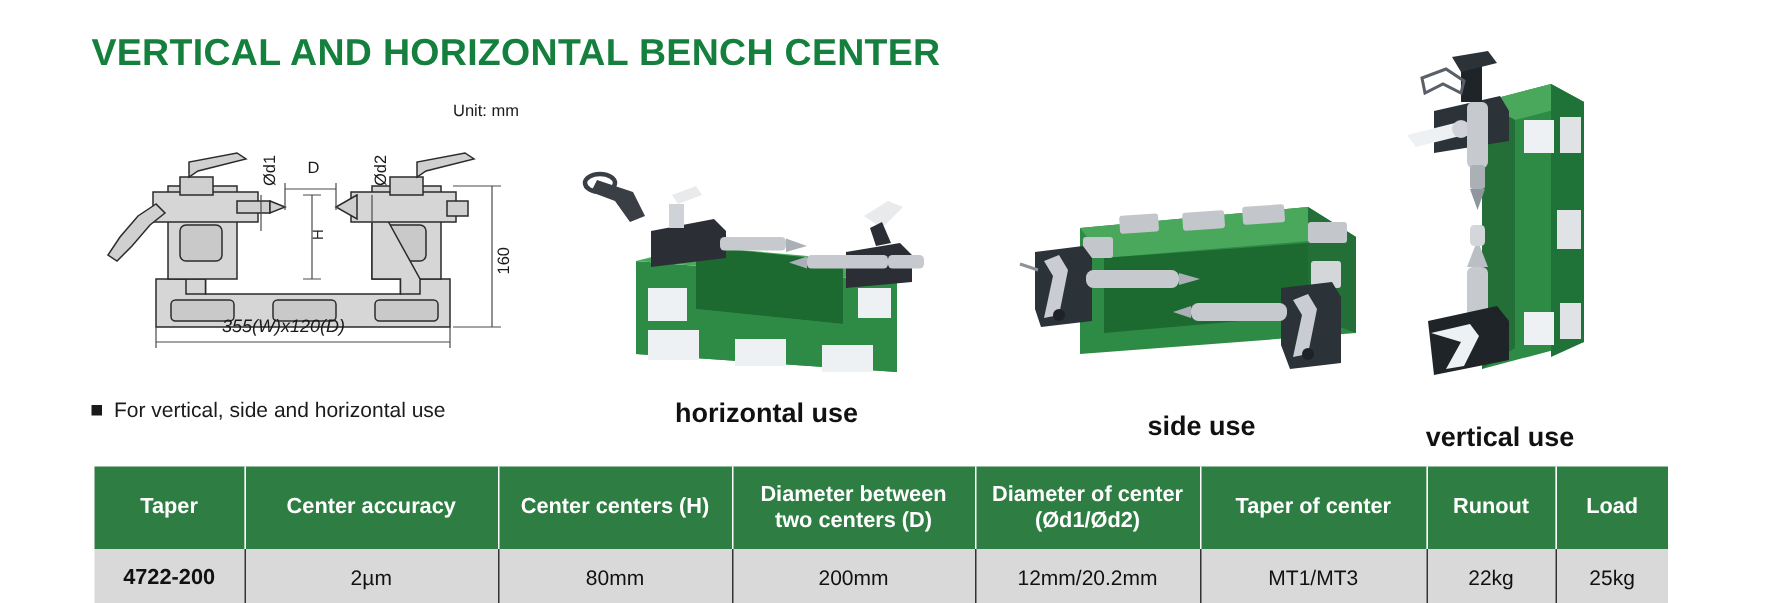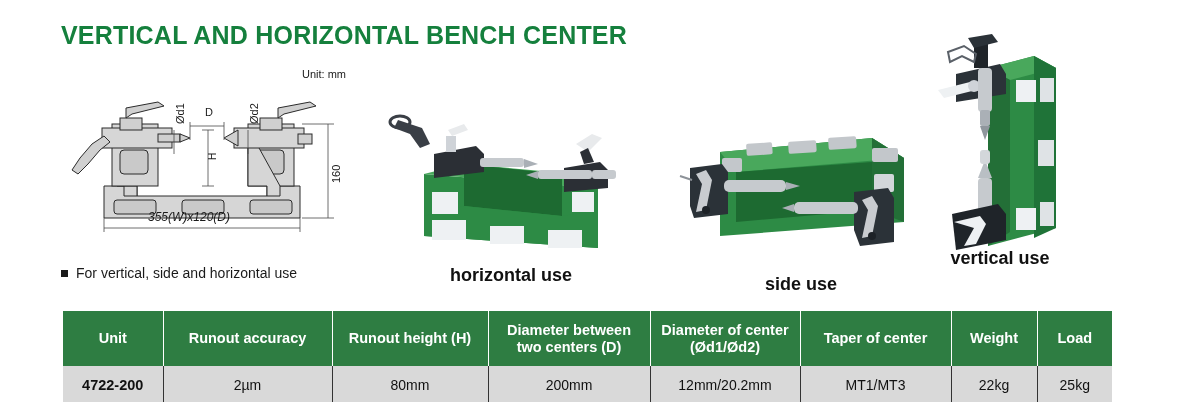--- a/index.html
+++ b/index.html
@@ -93,21 +93,21 @@
     font-weight: bold;
     color: #111111;
     text-align: center;
     white-space: nowrap;
   }
   #photo-horizontal { left: 386px; top: 96px; width: 250px; height: 160px; }
   #cap-horizontal   { left: 386px; top: 265px; width: 250px; }
   #photo-side       { left: 676px; top: 118px; width: 250px; height: 138px; }
   #cap-side         { left: 676px; top: 274px; width: 250px; }
   #photo-vertical   { left: 930px; top: 32px; width: 140px; height: 224px; }
-  #cap-vertical     { left: 905px; top: 248px; width: 190px; }
+  #cap-vertical     { left: 905px; top: 281px; width: 190px; }
 
   
   .spec-table {
     position: absolute;
     left: 63px;
     top: 311px;
     width: 1049px;
     border-collapse: collapse;
     table-layout: fixed;
   }
@@ -333,27 +333,27 @@
     <col style="width:169px">
     <col style="width:156px">
     <col style="width:162px">
     <col style="width:150px">
     <col style="width:151px">
     <col style="width:86px">
     <col style="width:75px">
   </colgroup>
   <thead>
     <tr>
-      <th>Unit</th>
-      <th>Runout accuracy</th>
-      <th>Runout height (H)</th>
+      <th>Taper</th>
+      <th>Center accuracy</th>
+      <th>Center centers (H)</th>
       <th>Diameter between two centers (D)</th>
       <th>Diameter of center (Ød1/Ød2)</th>
       <th>Taper of center</th>
-      <th>Weight</th>
+      <th>Runout</th>
       <th>Load</th>
     </tr>
   </thead>
   <tbody>
     <tr>
       <td class="code-cell">4722-200</td>
       <td>2µm</td>
       <td>80mm</td>
       <td>200mm</td>
       <td>12mm/20.2mm</td>

